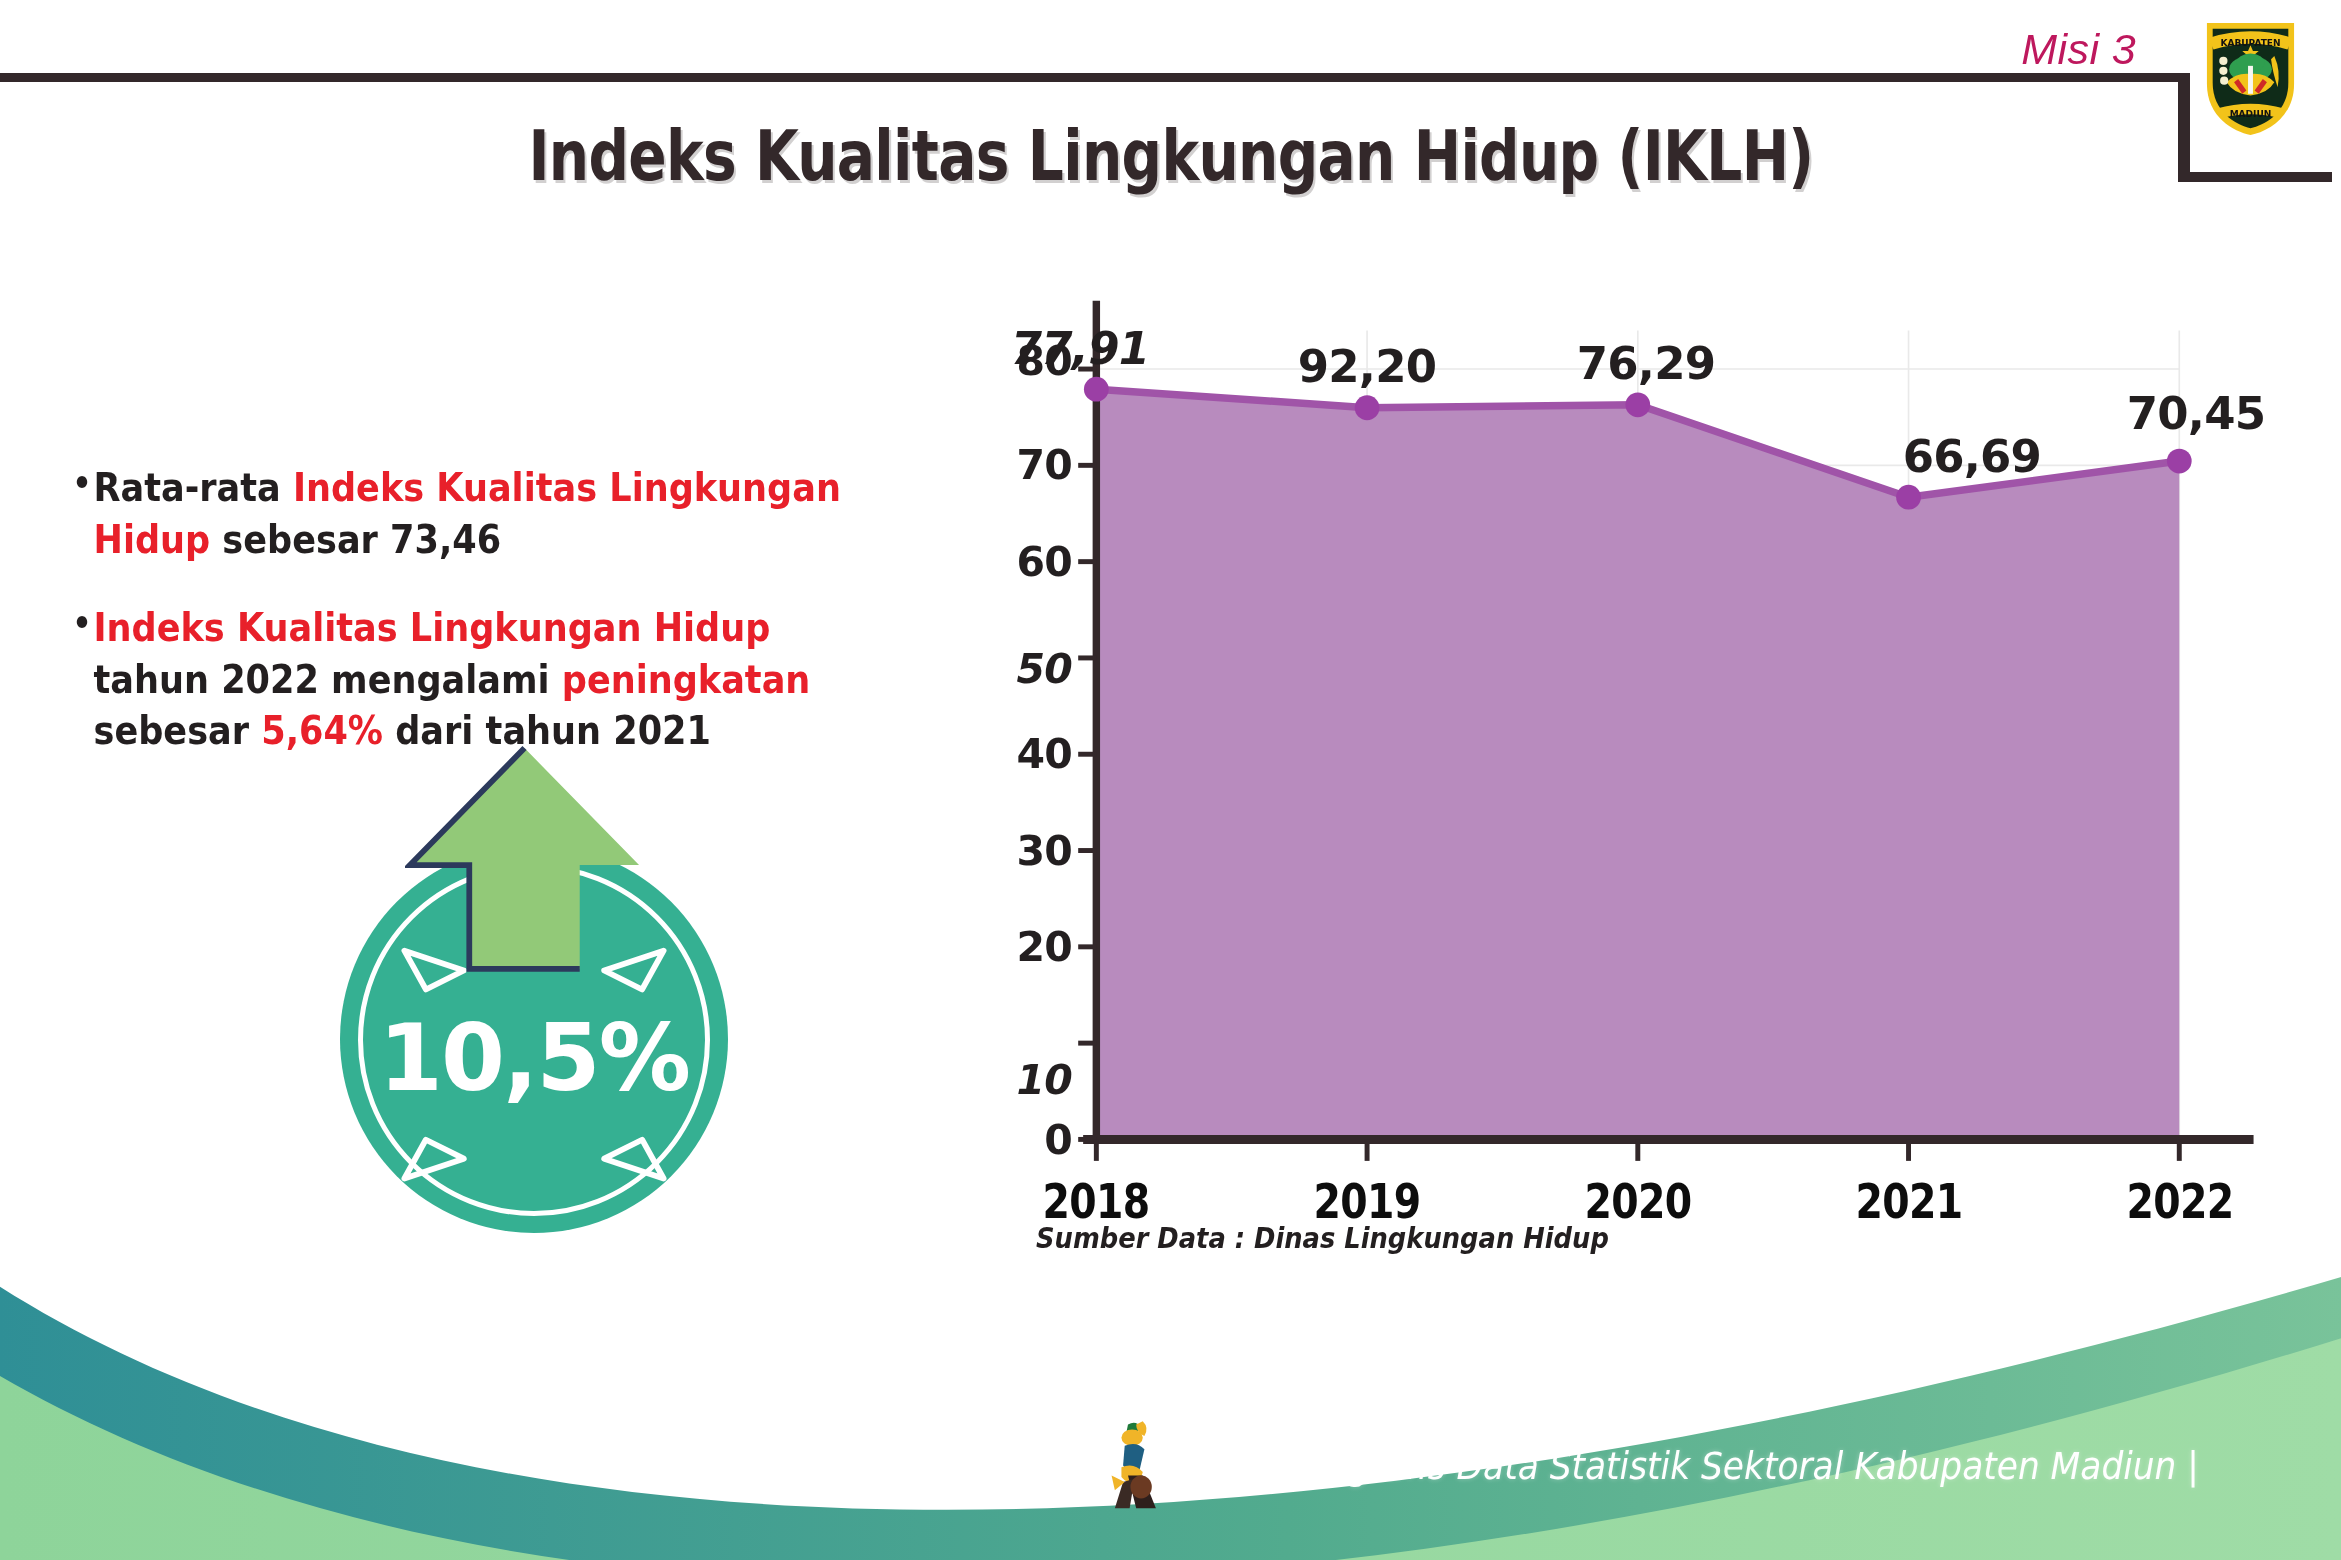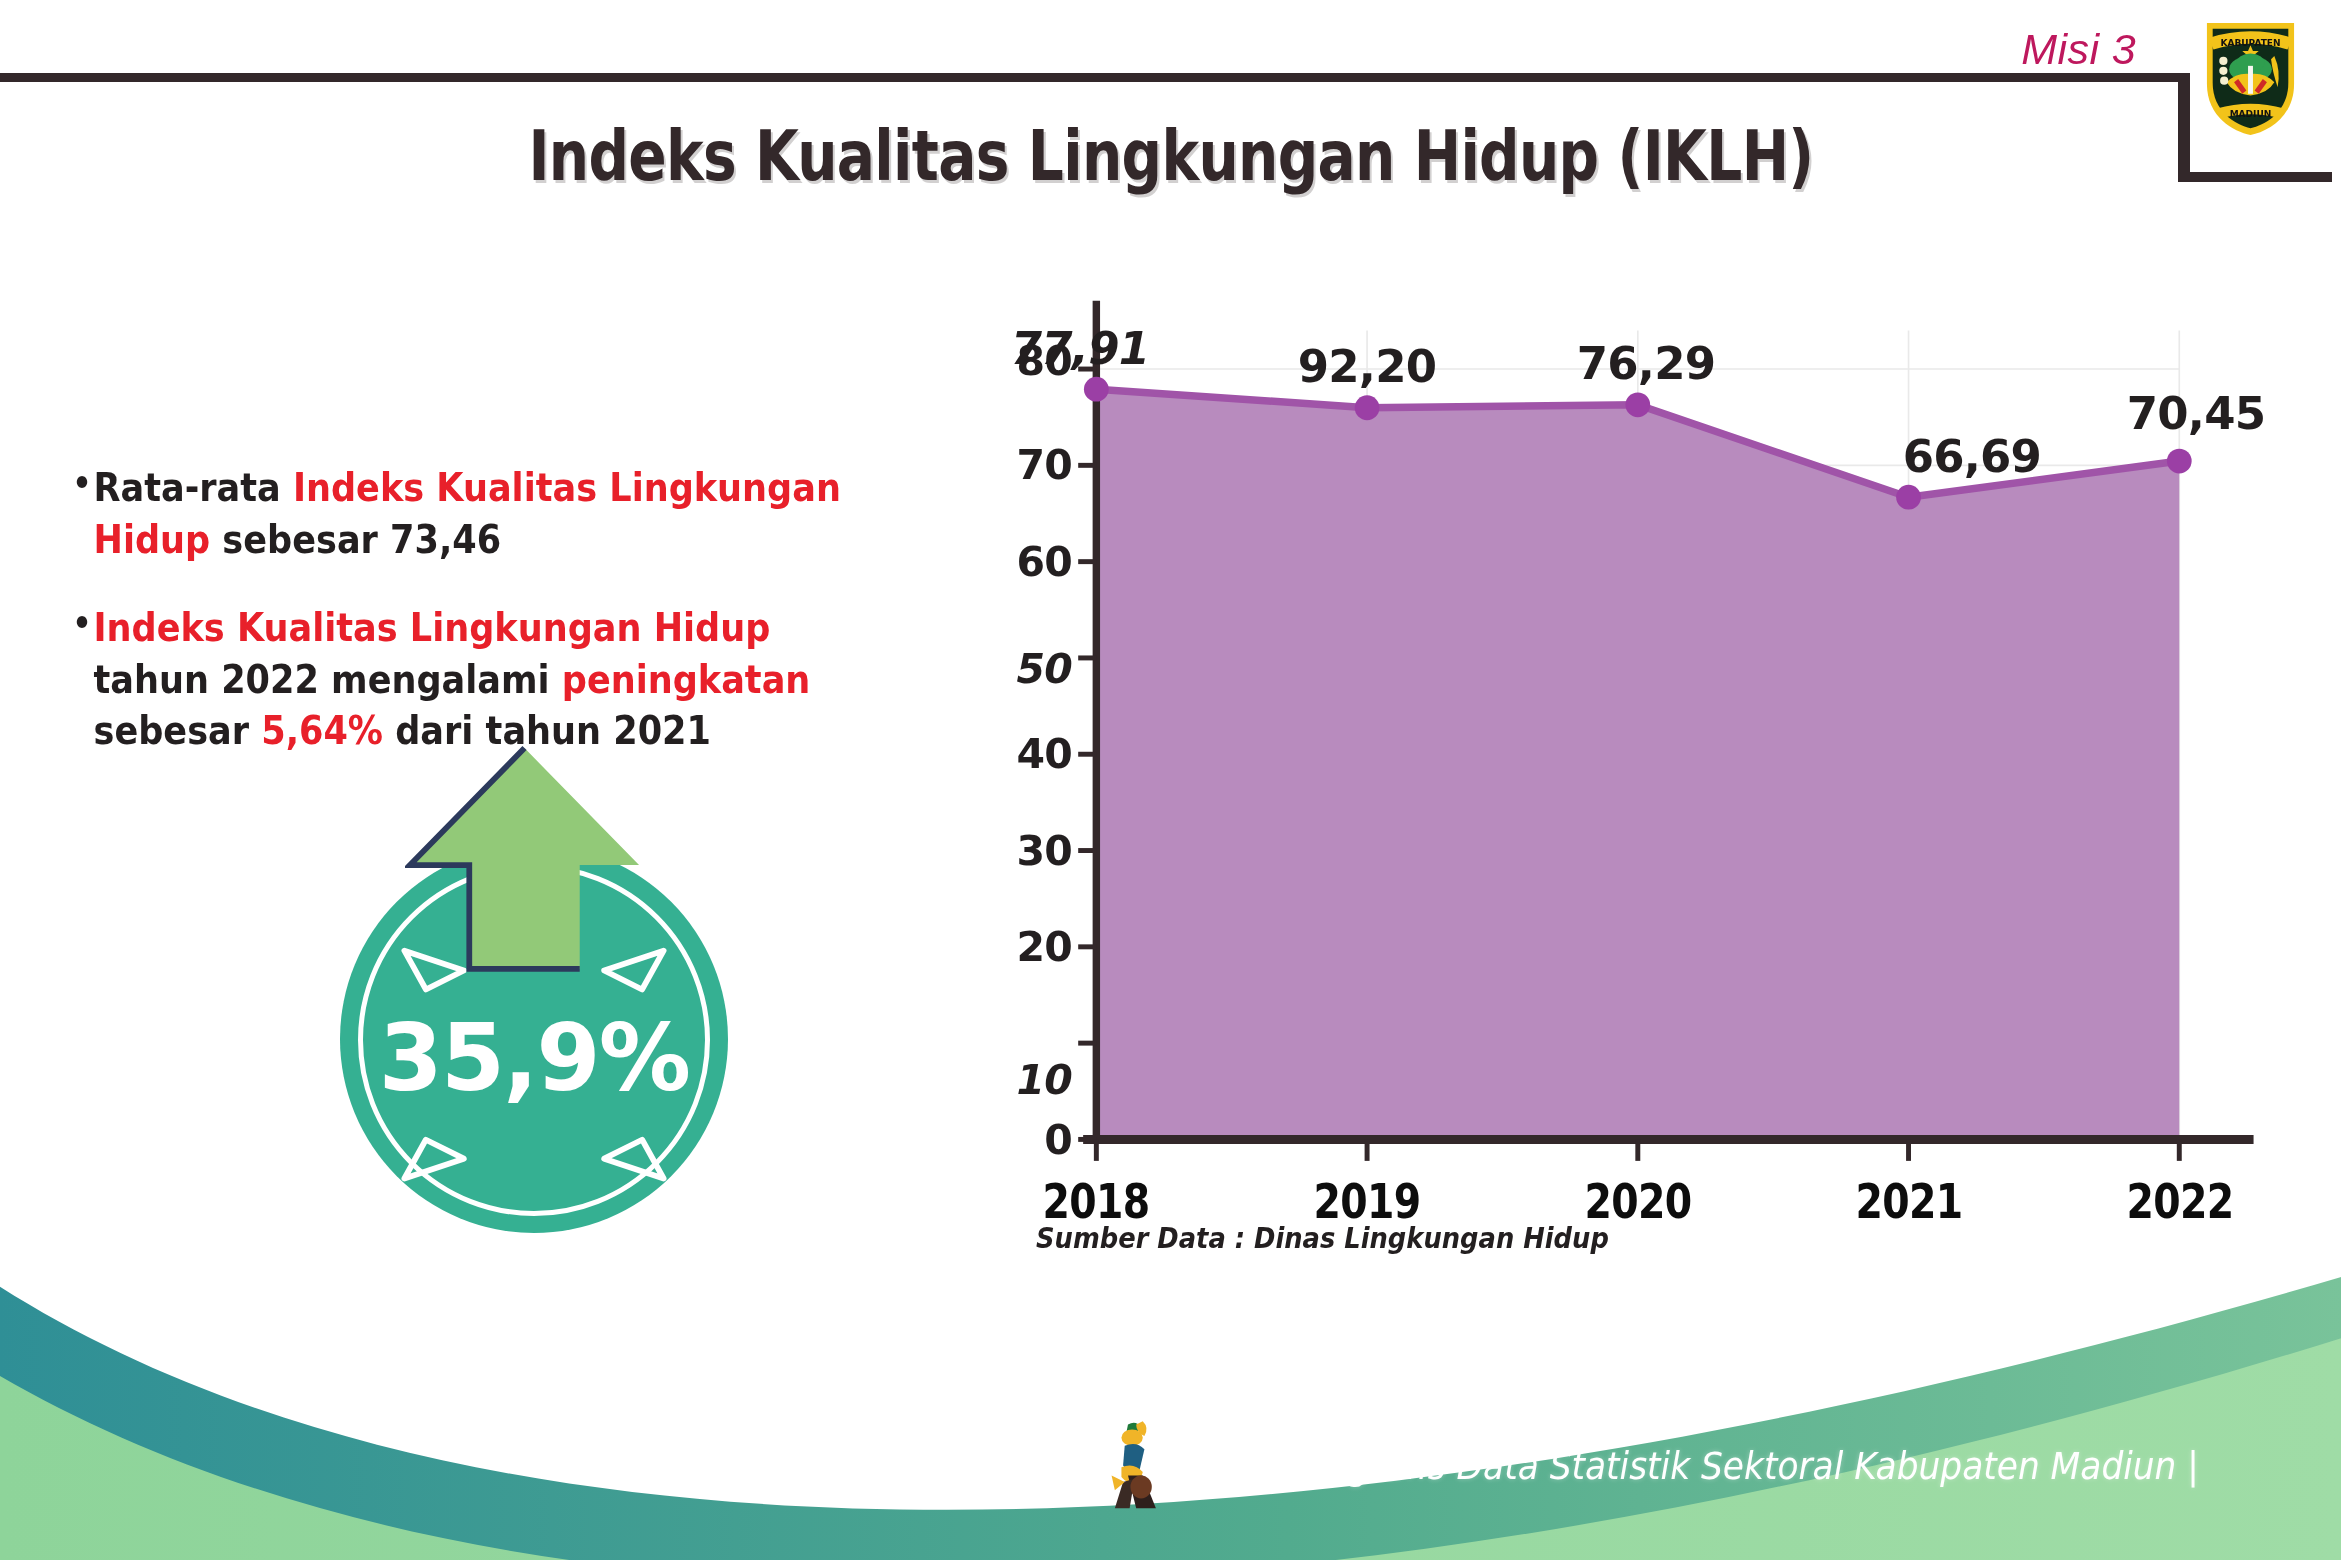--- a/index.html
+++ b/index.html
@@ -163,21 +163,21 @@
         <polygon points="392,404 320,380 366,357"></polygon>
       </g>
     </svg>
   </div>
   <div id="badge-arrow">
     <svg viewBox="0 0 290 280" width="239" height="231">
       <polygon points="145,6 284,148 212,148 212,274 78,274 78,148 6,148" fill="#92c978"></polygon>
       <polyline points="145,6 6,148 78,148 78,274 212,274" fill="none" stroke="#2c3a5c" stroke-width="7" stroke-linejoin="miter"></polyline>
     </svg>
   </div>
-  <div id="badge-value">35,9%</div>
+  <div id="badge-value">10,5%</div>
 </div>
 
 <div id="chart-block">
   <svg id="chart-svg" width="1288" height="1007" viewBox="0 0 1560 1220">
     <g id="gridlines">
         <line x1="148" y1="923.3333333333334" x2="1460" y2="923.3333333333334" stroke="#e9e9e9" stroke-width="2"></line>
         <line x1="148" y1="806.6666666666667" x2="1460" y2="806.6666666666667" stroke="#e9e9e9" stroke-width="2"></line>
         <line x1="148" y1="690" x2="1460" y2="690" stroke="#e9e9e9" stroke-width="2"></line>
         <line x1="148" y1="573.3333333333334" x2="1460" y2="573.3333333333334" stroke="#e9e9e9" stroke-width="2"></line>
         <line x1="148" y1="456.66666666666663" x2="1460" y2="456.66666666666663" stroke="#e9e9e9" stroke-width="2"></line>

